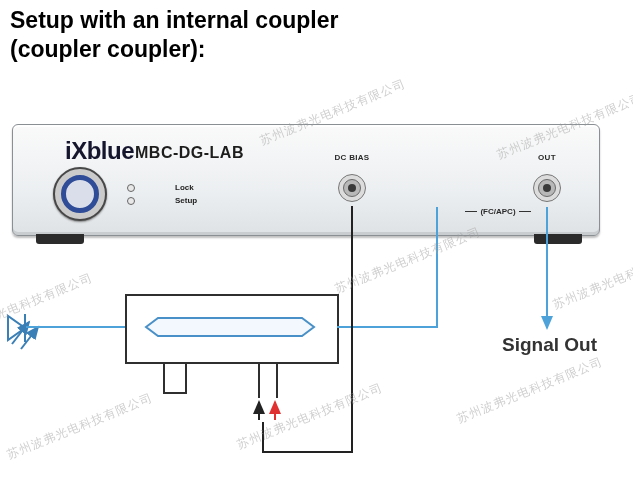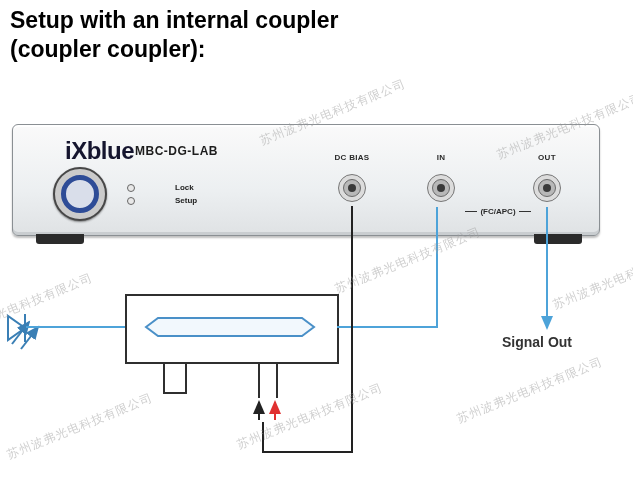--- a/index.html
+++ b/index.html
@@ -10,21 +10,21 @@
   
   .title{position:absolute;left:10px;top:6px;font-size:23px;font-weight:bold;line-height:1.26;color:#000;}
   
   .device{
     position:absolute;left:12px;top:124px;width:586px;height:110px;
     background:linear-gradient(#fafafa,#eceff1 60%,#dfe2e4);
     border:1px solid #8a8f93;border-radius:6px;
     box-shadow:inset 0 2px 0 #ffffff, inset 0 -3px 0 #c9cdd0, 0 2px 2px rgba(0,0,0,.25);
   }
   .brand{position:absolute;left:52px;top:12px;font-size:24px;font-weight:800;letter-spacing:-0.5px;color:#15152e;}
-  .model{position:absolute;left:122px;top:19px;font-size:12px;font-weight:bold;letter-spacing:.5px;color:#1d1d1d;}
+  .model{position:absolute;left:122px;top:19px;font-size:16px;font-weight:bold;letter-spacing:.5px;color:#1d1d1d;}
   .pwr{position:absolute;left:40px;top:42px;width:50px;height:50px;border-radius:50%;
        background:#cbcbcb;border:2px solid #474747;box-shadow:0 1px 2px rgba(0,0,0,.45);}
   .pwr-ring{position:absolute;inset:6px;border-radius:50%;border:5px solid #2e4c97;background:#d9deea;}
   .led-col{position:absolute;left:114px;top:58px;}
   .led-row{display:flex;align-items:center;margin-bottom:4px;}
   .led-dot{width:6px;height:6px;border-radius:50%;border:1px solid #666;background:#e8e8e8;margin-right:4px;}
   .led-label{font-size:8px;font-weight:bold;color:#222;padding-left:36px;}
   
   .conn{position:absolute;top:153px;width:60px;text-align:center;}
   .conn-label{font-size:8px;font-weight:bold;color:#2a2a2a;letter-spacing:.3px;}
@@ -35,21 +35,21 @@
   .fcapc .dash{height:1px;width:12px;background:#333;margin:0 3px;}
   .fcapc-label{font-size:8px;font-weight:bold;color:#2a2a2a;}
   .foot{position:absolute;top:234px;width:48px;height:10px;background:#2b2b2b;border-radius:0 0 3px 3px;}
   .foot-l{left:36px;} .foot-r{left:534px;}
   
   .mod{position:absolute;left:125px;top:294px;width:210px;height:66px;background:#fff;border:2px solid #2f2f2f;}
   .pin-box{position:absolute;left:163px;top:362px;width:20px;height:28px;background:#fff;border:2px solid #2f2f2f;}
   .pin-line{position:absolute;top:362px;width:2px;height:36px;background:#2f2f2f;}
   .pin-a{left:258px;} .pin-b{left:276px;}
   
-  .signal-out{position:absolute;left:502px;top:334px;font-size:14px;font-weight:bold;color:#333;}
+  .signal-out{position:absolute;left:502px;top:334px;font-size:19px;font-weight:bold;color:#333;}
   
   .wm{position:absolute;color:#9e9e9e;opacity:.5;font-size:12px;transform:rotate(-22deg);
       white-space:nowrap;pointer-events:none;letter-spacing:1px;}
   
   .overlay{position:absolute;left:0;top:0;width:633px;height:482px;pointer-events:none;}
   .wg-svg{position:absolute;left:0;top:0;}
 </style>
 </head>
 <body>
 
@@ -73,24 +73,20 @@
       </div>
       <div class="led-row">
         <span class="led-dot"></span>
         <span class="led-label">Setup</span>
       </div>
     </div>
   </div>
 
   <div class="conn" style="left:322px;">
     <div class="conn-label">DC BIAS</div>
-    <div class="jack"></div>
-  </div>
-  <div class="conn" style="left:411px;">
-    <div class="conn-label">IN</div>
     <div class="jack"></div>
   </div>
   <div class="conn" style="left:517px;">
     <div class="conn-label">OUT</div>
     <div class="jack"></div>
   </div>
 
   <div class="fcapc">
     <span class="dash"></span>
     <span class="fcapc-label">(FC/APC)</span>

